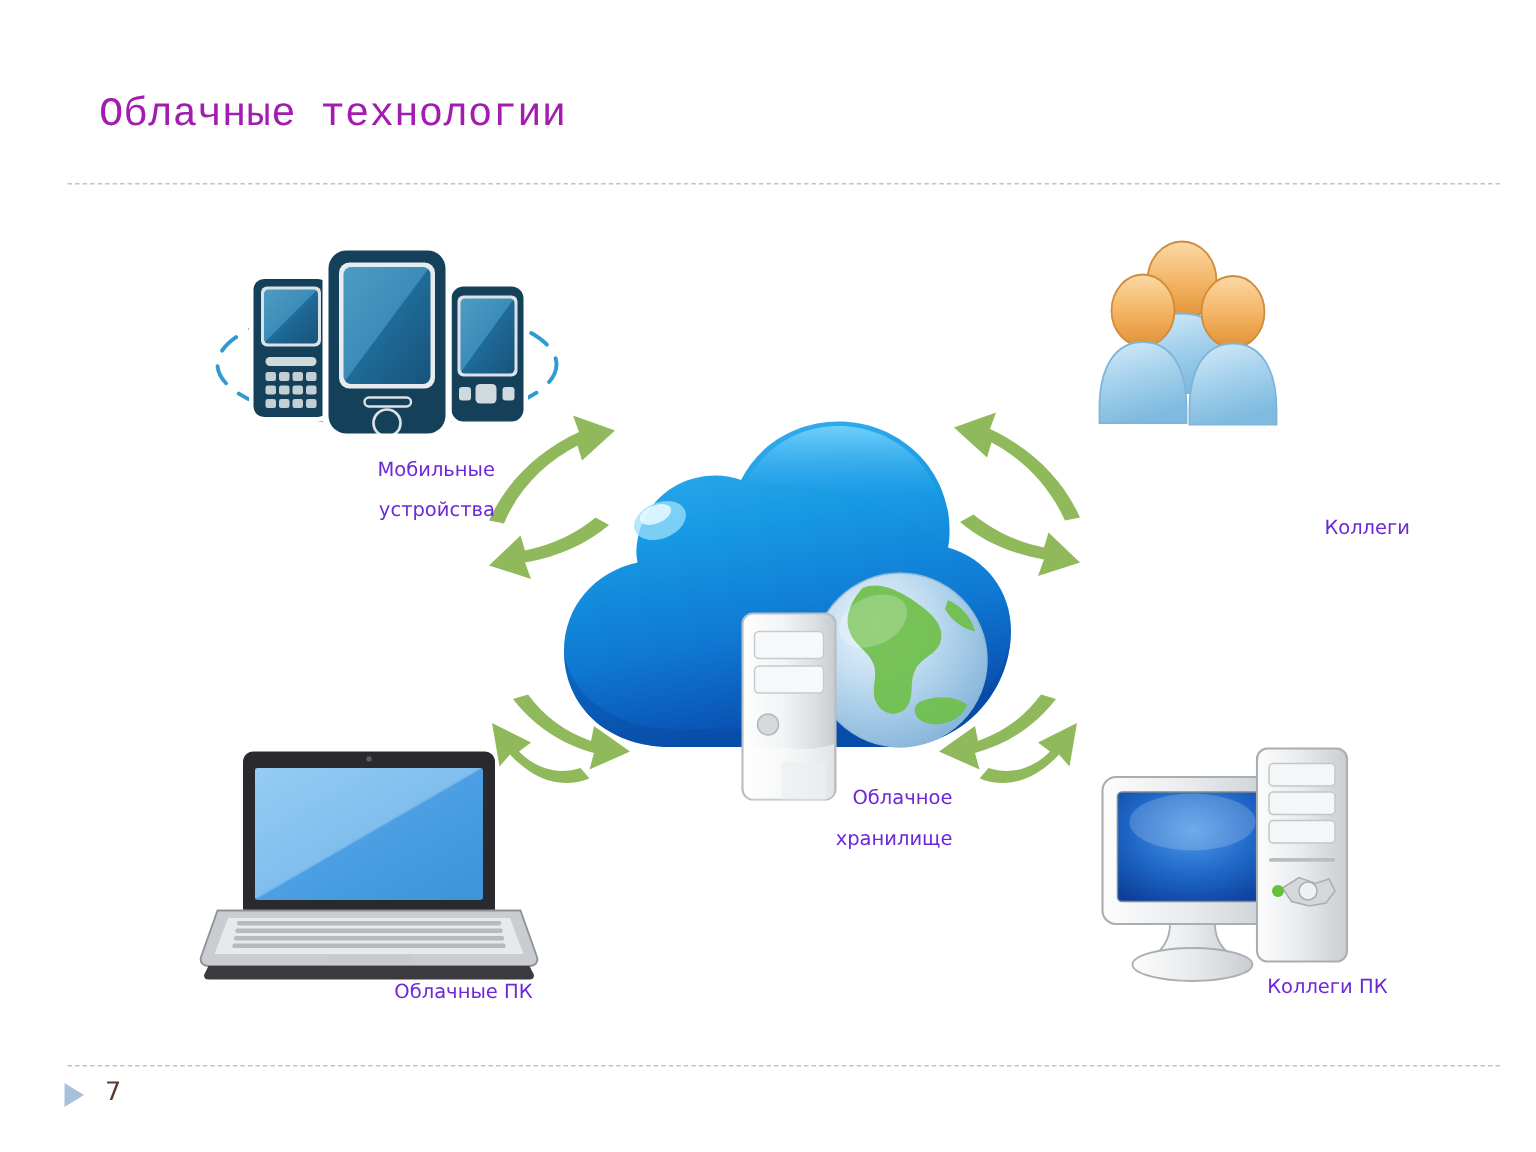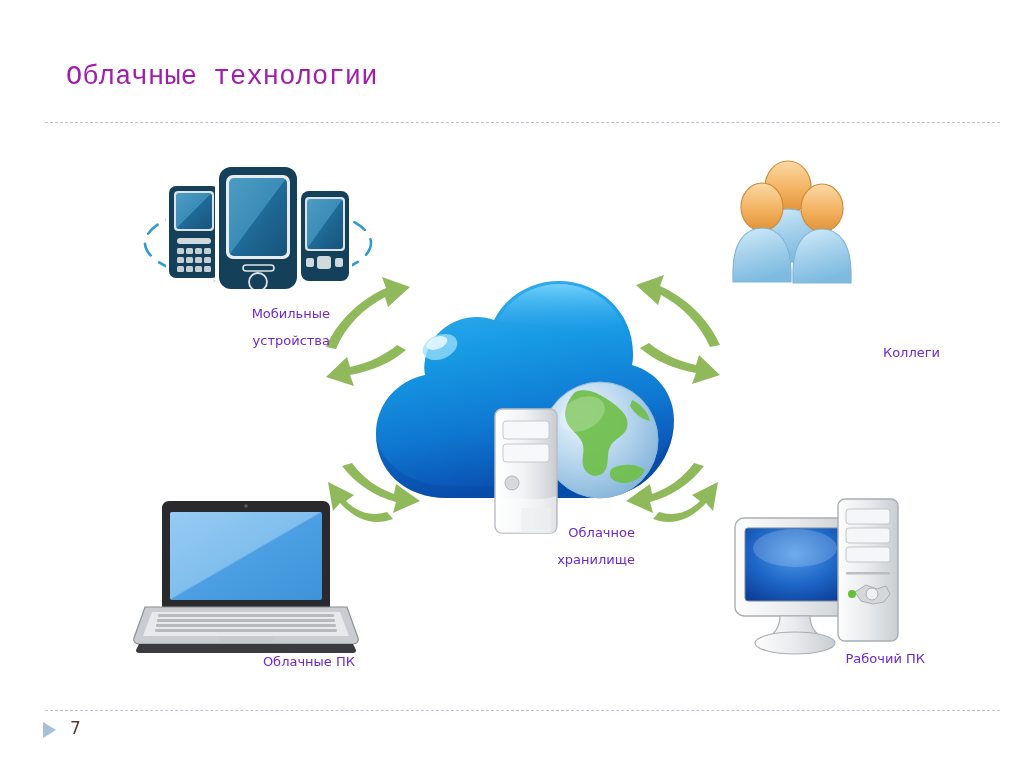--- a/index.html
+++ b/index.html
@@ -338,17 +338,17 @@
     </g>
   </g>
 </svg>
 
 <div class="node-label" id="label-mobile">Мобильные
 устройства</div>
 <div class="node-label" id="label-colleagues">Коллеги</div>
 <div class="node-label" id="label-storage">Облачное
 хранилище</div>
 <div class="node-label" id="label-home-pc">Облачные ПК</div>
-<div class="node-label" id="label-work-pc">Рабочий ПК</div>
+<div class="node-label" id="label-work-pc">Коллеги ПК</div>
 
 <div class="rule" id="footer-rule"></div>
 <div id="page-marker"></div>
 <div id="page-number">7</div>
 
 </body></html>

